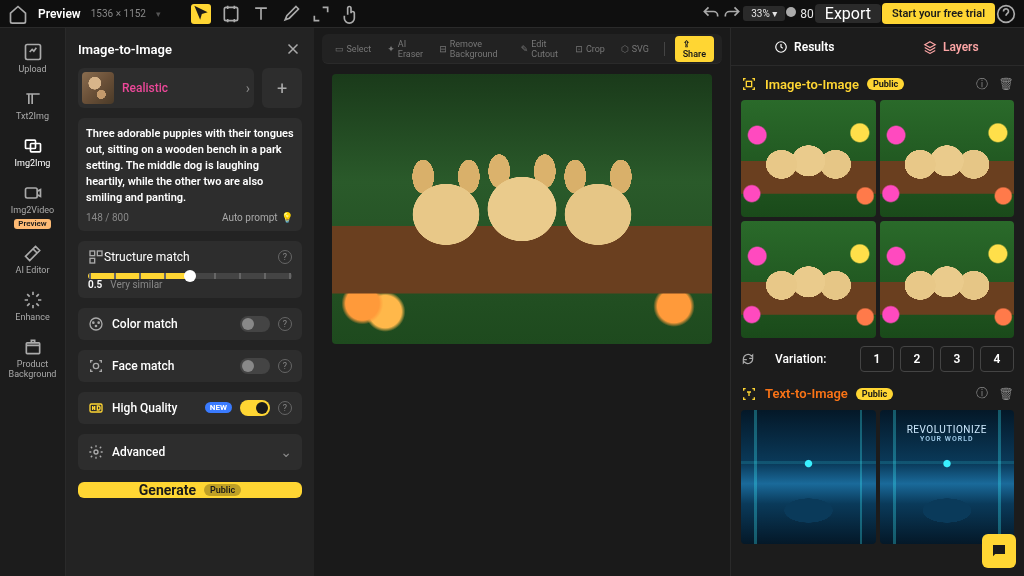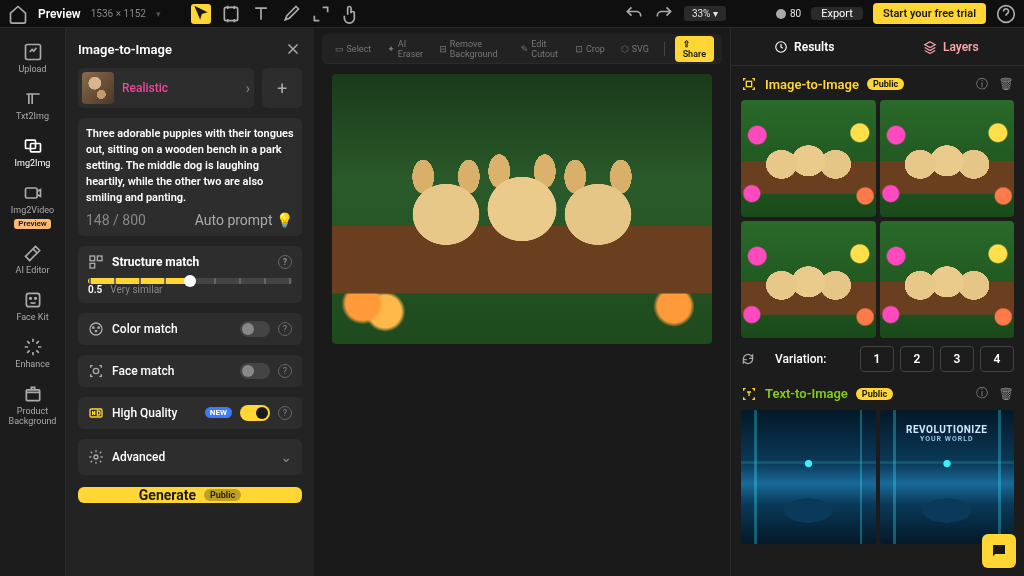--- a/index.html
+++ b/index.html
@@ -2,28 +2,28 @@
 <html><head>
 <meta charset="utf-8">
 <style>
 * { margin:0; padding:0; box-sizing:border-box; font-family:-apple-system,BlinkMacSystemFont,"Segoe UI",Roboto,sans-serif; }
 body { background:#1a1a1a; color:#e5e5e5; width:1024px; height:576px; overflow:hidden; font-size:12px; }
 .app { display:flex; flex-direction:column; height:100%; }
 
 
 .topbar { height:28px; background:#0f0f0f; display:flex; align-items:center; padding:0 8px; gap:8px; border-bottom:1px solid #2a2a2a;}
 .topbar .left { display:flex; align-items:center; gap:10px; flex:1;}
-.topbar .right { display:flex; align-items:center; gap:10px;}
+.topbar .right { display:flex; align-items:center; gap:1px;}
 .doc-title { font-weight:600; font-size:12px; color:#fff;}
 .doc-dims { font-size:10px; color:#888;}
 .tool-icon { width:20px; height:20px; display:flex; align-items:center; justify-content:center; color:#aaa; cursor:pointer; border-radius:3px;}
 .tool-icon.active { background:#ffd633; color:#1a1a1a;}
 .zoom-pill { background:#2a2a2a; padding:2px 8px; border-radius:3px; font-size:10px;}
-.credit-pill { display:flex; align-items:flex-end; gap:4px; font-size:10px;padding-left:40px;}
-.btn-export { background:#2a2a2a; padding:0 10px; border-radius:4px; font-size:11px; color:#fff; cursor:pointer;}
+.credit-pill { display:flex; align-items:flex-start; gap:4px; font-size:12px;}
+.btn-export { background:#2a2a2a; padding:0 10px; border-radius:4px; font-size:16px; color:#fff; cursor:pointer;}
 .btn-trial { background:#ffd633; color:#1a1a1a; padding:4px 10px; border-radius:4px; font-size:11px; font-weight:600; cursor:pointer;}
 
 
 .main { display:flex; flex:1; min-height:0;}
 
 
 .rail { width:66px; background:#1c1c1c; display:flex; flex-direction:column; align-items:center; padding-top:8px; gap:2px; border-right:1px solid #2a2a2a;}
 .rail-item { width:60px; padding:6px 2px 6px; display:flex; flex-direction:column; align-items:center; gap:3px; color:#aaa; cursor:pointer; border-radius:6px; font-size:9px; text-align:center; line-height:1.1;}
 .rail-item.active { color:#fff;}
 .rail-item .ico { width:20px; height:20px; display:flex; align-items:center; justify-content:center;}
@@ -36,25 +36,25 @@
 .close-x { width:18px; height:18px; cursor:pointer; color:#aaa; display:flex; align-items:center; justify-content:center;}
 .style-row { display:flex; gap:8px; align-items:center;}
 .style-chip { flex:1; display:flex; align-items:center; gap:8px; background:#2d2d2d; border-radius:6px; padding:4px; cursor:pointer;}
 .style-thumb { width:32px; height:32px; border-radius:4px; background:linear-gradient(135deg,#8a6d4f 0%,#6a5038 50%,#4a3a28 100%); position:relative; overflow:hidden;}
 .style-thumb::after{content:"";position:absolute;inset:0;background:radial-gradient(circle at 40% 35%,#d8b58a 0 22%,transparent 23%),radial-gradient(circle at 60% 70%,#c49a6c 0 15%,transparent 16%);}
 .style-name { flex:1; font-size:12px; font-weight:500; color:#ec4899;}
 .chev { color:#888; font-size:14px;}
 .add-btn { width:40px; height:40px; background:#2d2d2d; border-radius:6px; display:flex; align-items:center; justify-content:center; font-size:18px; color:#aaa; cursor:pointer;}
 .prompt-box { background:#2d2d2d; border-radius:6px; padding:8px;}
 .prompt-text { font-size:11px; line-height:1.45; color:#fff; font-weight:600;}
-.prompt-meta { display:flex; justify-content:space-between; align-items:flex-start; margin-top:6px; font-size:14px; color:#888;}
+.prompt-meta { display:flex; justify-content:space-between; align-items:flex-start; margin-top:6px; font-size:10px; color:#888;}
 .auto-prompt { display:flex; align-items:center; gap:4px; color:#aaa; cursor:pointer;}
 .bulb { color:#ffd633;}
 .ctrl-block { background:#2d2d2d; border-radius:6px; padding:8px 10px;}
-.ctrl-head { display:flex; align-items:center; gap:8px; font-size:12px; color:#fff; font-weight:700;justify-content:flex-end;}
+.ctrl-head { display:flex; align-items:center; font-size:12px; color:#fff; font-weight:400;justify-content:flex-end;}
 .ctrl-head .ico { width:16px; height:16px; color:#aaa;}
 .ctrl-head .info { margin-left:auto; width:14px; height:14px; border:1px solid #666; border-radius:50%; font-size:9px; display:flex; align-items:center; justify-content:center; color:#888;}
 .slider { margin-top:8px; height:6px; background:linear-gradient(to right,#ffd633 0 50%,#444 50% 100%); border-radius:3px; position:relative;}
 .slider-dots{position:absolute;inset:0;display:flex;justify-content:space-between;align-items:center;padding:0 1px;}
 .slider-dots span{width:2px;height:6px;background:#666;}
 .slider-thumb{position:absolute;left:50%;top:50%;transform:translate(-50%,-50%);width:12px;height:12px;background:#fff;border-radius:50%;}
 .slider-meta { display:flex; gap:8px; font-size:10px; color:#888;}
 .slider-val { color:#fff; font-weight:600;}
 .toggle-row { display:flex; align-items:center; gap:8px; background:#2d2d2d; border-radius:6px; padding:8px 10px;}
 .toggle-row .ico{width:16px;height:16px;color:#aaa;}
@@ -94,21 +94,21 @@
   position:relative;}
 
 
 .right-panel { width:294px; background:#1c1c1c; border-left:1px solid #2a2a2a; display:flex; flex-direction:column;}
 .rp-tabs { height:38px; display:flex; border-bottom:1px solid #2a2a2a;}
 .rp-tab { flex:1; display:flex; align-items:center; justify-content:center; gap:6px; font-size:12px; font-weight:600; color:#fca5a5; cursor:pointer;}
 .rp-tab.active { color:#fff;}
 .rp-body { flex:1; overflow-y:auto; padding:10px;}
 .sec-head { display:flex; align-items:center; gap:8px; margin-bottom:8px;}
 .sec-title { font-size:13px; font-weight:600; color:#ffd633;}
-.sec-title.white { color:#84cc16;}
+.sec-title.white { color:#f97316;}
 .sec-badge { background:#ffd633; color:#1a1a1a; font-size:9px; padding:1px 6px; border-radius:8px; font-weight:700;}
 .sec-icons { margin-left:auto; display:flex; gap:8px; color:#888;}
 .sec-icons .ic{width:16px;height:16px;cursor:pointer;display:flex;align-items:center;justify-content:center;}
 .grid2 { display:grid; grid-template-columns:1fr 1fr; gap:4px; margin-bottom:8px;}
 .thumb { aspect-ratio:1.15; border-radius:4px; background:
   radial-gradient(ellipse 28px 26px at 30% 55%,#e8c888 0 55%,transparent 56%),
   radial-gradient(ellipse 30px 28px at 50% 52%,#eacb8c 0 55%,transparent 56%),
   radial-gradient(ellipse 28px 26px at 70% 55%,#e6c686 0 55%,transparent 56%),
   radial-gradient(circle at 12% 30%,#ff4abf 0 6%,transparent 7%),
   radial-gradient(circle at 88% 28%,#ffdf4a 0 6%,transparent 7%),
@@ -124,21 +124,21 @@
 .t2i-grid { display:grid; grid-template-columns:1fr 1fr; gap:4px;}
 .t2i-thumb { aspect-ratio:1; border-radius:4px; cursor:pointer; background:
   radial-gradient(circle at 50% 40%,#3af0ff 0 3%,transparent 4%),
   radial-gradient(ellipse 40px 20px at 50% 75%,#0a3a5a 0 60%,transparent 61%),
   linear-gradient(180deg,#041828 0%,#0a3a5a 40%,#1a6a9a 55%,#0a3a5a 70%,#041828 100%);
   position:relative;}
 .t2i-thumb::after{content:"";position:absolute;inset:0;background:
   linear-gradient(90deg,transparent 0 10%,rgba(58,240,255,.3) 10% 12%,transparent 12% 88%,rgba(58,240,255,.3) 88% 90%,transparent 90%),
   linear-gradient(0deg,transparent 0 60%,rgba(58,240,255,.15) 60% 62%,transparent 62%);}
 .t2i-thumb.rev { display:flex; flex-direction:column; align-items:center; justify-content:flex-start; padding-top:14px;}
-.rev-t1{font-size:10px;font-weight:700;color:#cfeaff;letter-spacing:.5px;z-index:1;}
+.rev-t1{font-size:10px;font-weight:400;color:#cfeaff;letter-spacing:.5px;z-index:1;}
 .rev-t2{font-size:7px;font-weight:600;color:#9fcae8;letter-spacing:1px;z-index:1;}
 
 .chat-fab { position:absolute; right:8px; bottom:8px; width:34px; height:34px; background:#ffd633; border-radius:6px; display:flex; align-items:center; justify-content:center; color:#1a1a1a; cursor:pointer;}
 
 svg{width:100%;height:100%;}
 </style>
 </head>
 <body>
 
 <div class="app">
@@ -252,31 +252,20 @@
           <span>Img2Video</span>
           <span class="preview-badge">Preview</span>
         </div>
       <div class="rail-item">
           <div class="ico">
             <svg viewBox="0 0 24 24" fill="none" stroke="currentColor" stroke-width="2">
               <path d="M15 4l5 5L8 21l-5-5zM12 7l5 5"></path>
             </svg>
           </div>
           <span>AI Editor</span>
-        </div>
-      <div class="rail-item">
-          <div class="ico">
-            <svg viewBox="0 0 24 24" fill="none" stroke="currentColor" stroke-width="2">
-              <rect x="4" y="4" width="16" height="16" rx="3"></rect>
-              <circle cx="9" cy="10" r="1"></circle>
-              <circle cx="15" cy="10" r="1"></circle>
-              <path d="M9 15c1 1 5 1 6 0"></path>
-            </svg>
-          </div>
-          <span>Face Kit</span>
         </div>
       <div class="rail-item">
           <div class="ico">
             <svg viewBox="0 0 24 24" fill="none" stroke="currentColor" stroke-width="2">
               <path d="M12 2v4M12 18v4M2 12h4M18 12h4M5 5l3 3M16 16l3 3M5 19l3-3M16 8l3-3"></path>
             </svg>
           </div>
           <span>Enhance</span>
         </div>
       <div class="rail-item">

